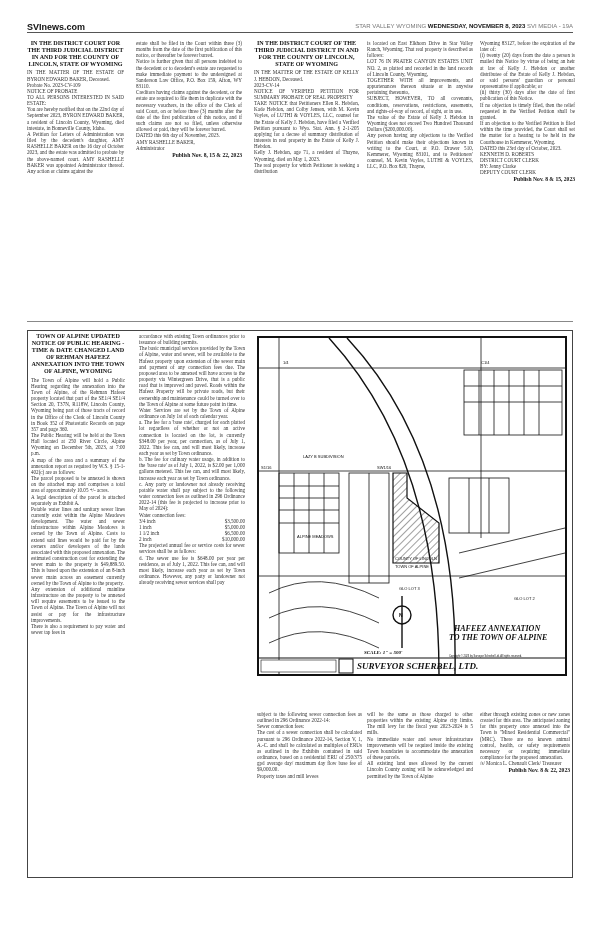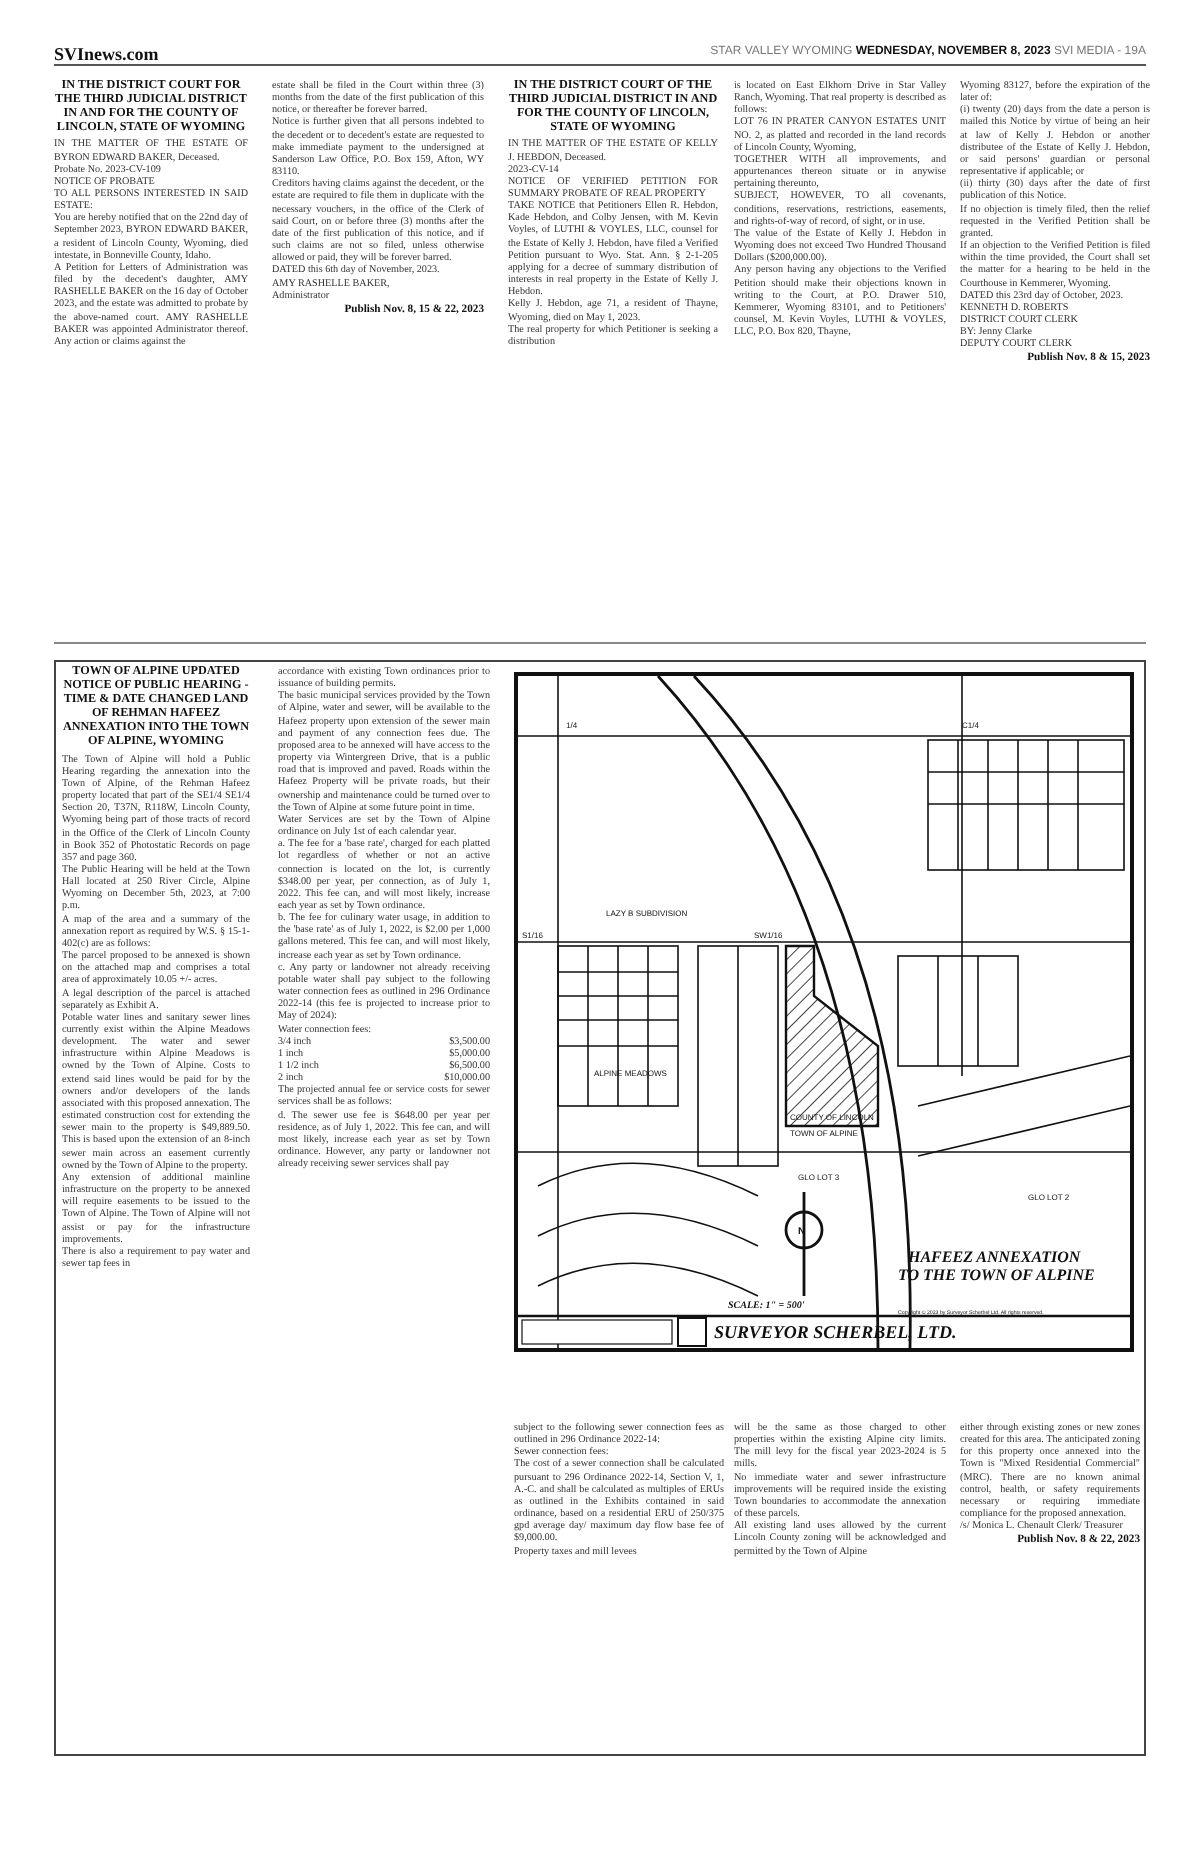--- a/index.html
+++ b/index.html
@@ -1,20 +1,20 @@
 <!DOCTYPE html>
 <html><head>
 <meta charset="utf-8">
 <style>
   * { box-sizing: border-box; margin: 0; padding: 0; }
   html, body { width: 600px; height: 927px; background: #ffffff; overflow: hidden; }
   body { font-family: "DejaVu Serif", serif; color: #222; position: relative; }
 
   .masthead { position: absolute; left: 27px; top: 22px; width: 546px; height: 11px; border-bottom: 1px solid #555; }
-  .masthead .site { position: absolute; left: 0; top: 0; font-family: Liberation Serif, serif; font-weight: bold; font-size: 9px; color: #111; }
+  .masthead .site { position: absolute; left: 0; top: 0; font-family: Liberation Sans, sans-serif; font-weight: bold; font-size: 9px; color: #111; }
   .masthead .right { position: absolute; right: 0; top: 1px; font-family: "Liberation Sans", sans-serif; font-size: 6px; color: #777; white-space: nowrap; }
   .masthead .right b { color: #111; }
 
   .col { position: absolute; font-family: "Liberation Serif", serif; font-size: 5.1px; line-height: 6.15px; color: #333; text-align: justify; }
   .col p { margin: 0; }
   .head { font-family: "Liberation Serif", serif; font-weight: bold; font-size: 6.1px; line-height: 7.1px; text-align: center; color: #111; margin-bottom: 1px; }
   .pub { font-weight: bold; text-align: right; font-size: 5.6px; color: #111; margin-top: 1px; }
 
   .box { position: absolute; left: 27px; top: 330px; width: 546px; height: 548px; border: 1px solid #444; }
   .divider { position: absolute; left: 27px; top: 321px; width: 546px; height: 1px; background: #888; }

